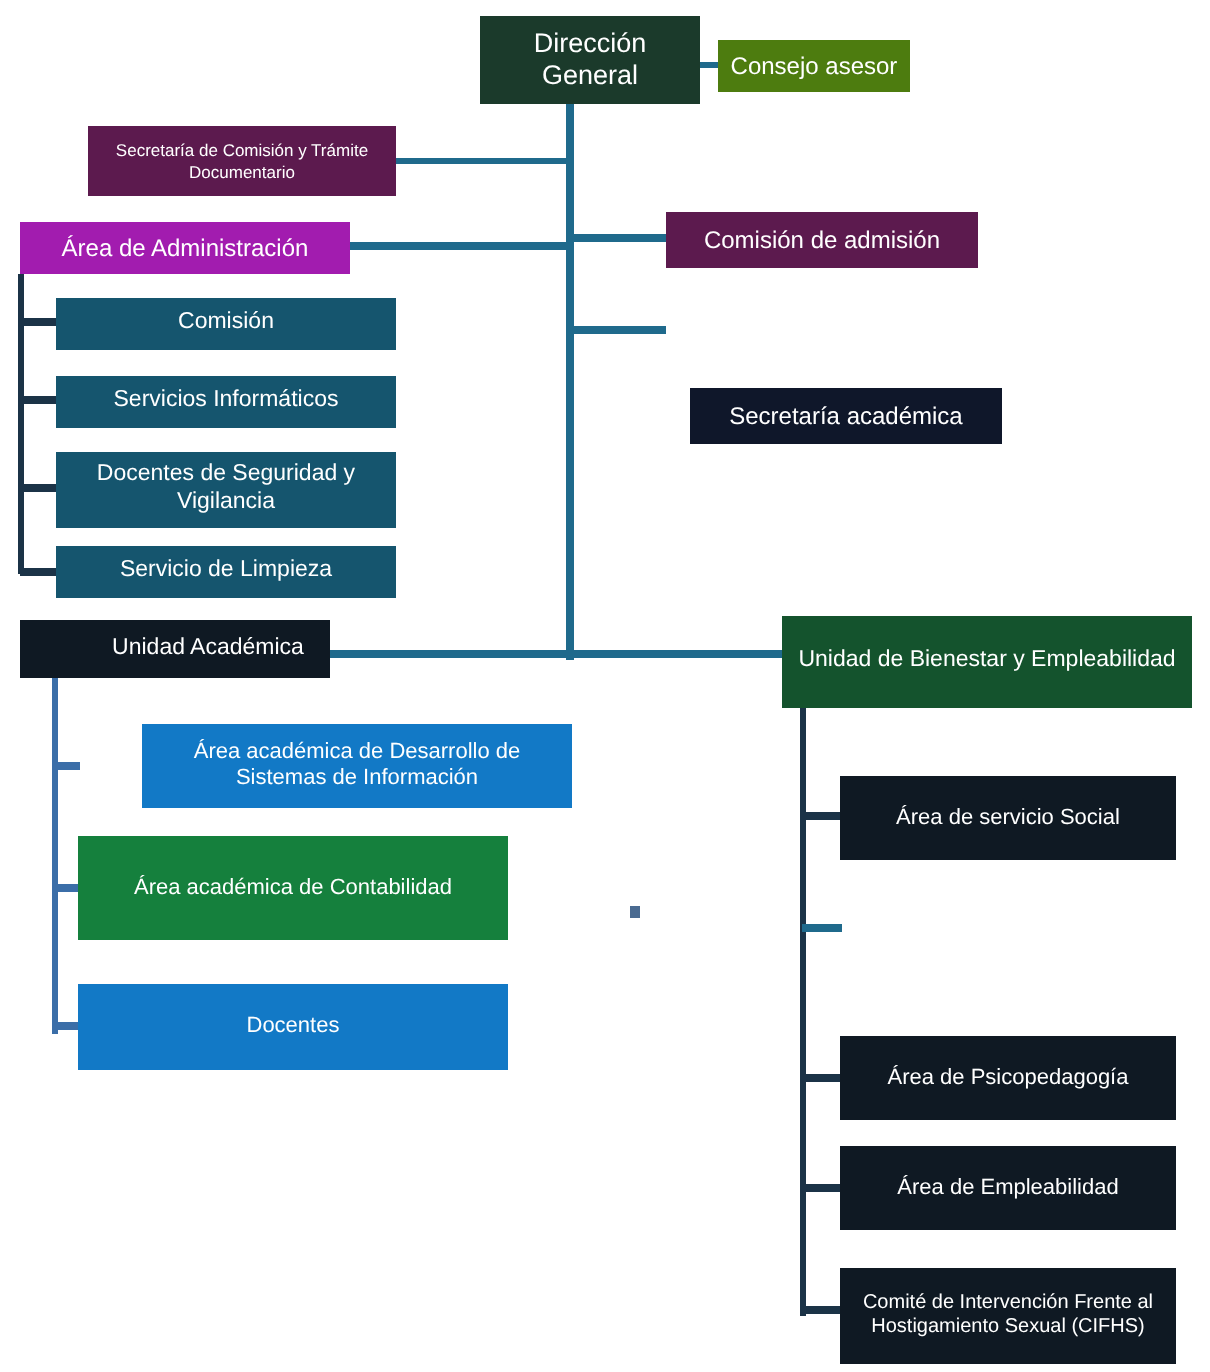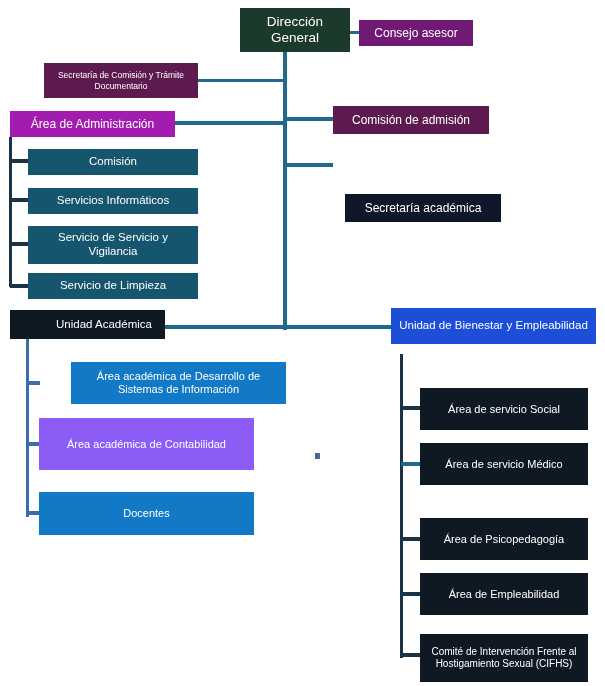--- a/index.html
+++ b/index.html
@@ -66,21 +66,21 @@
     <div class="conn" style="left: 399.5px; top: 354px; width: 3px; height: 304px; background: rgb(27, 51, 71);"></div>
     <div class="conn" style="left: 401px; top: 406px; width: 20px; height: 4px; background: rgb(27, 51, 71);"></div>
     <div class="conn" style="left: 401px; top: 462px; width: 20px; height: 4px; background: rgb(31, 106, 140);"></div>
     <div class="conn" style="left: 401px; top: 537px; width: 20px; height: 4px; background: rgb(27, 51, 71);"></div>
     <div class="conn" style="left: 401px; top: 592px; width: 20px; height: 4px; background: rgb(27, 51, 71);"></div>
     <div class="conn" style="left: 401px; top: 653px; width: 20px; height: 4px; background: rgb(27, 51, 71);"></div>
     <div class="dot-artifact" style="left: 315px; top: 453px; width: 5px; height: 6px; background: rgb(74, 107, 145);"></div>
     <div class="node" style="left: 240px; top: 8px; width: 110px; height: 44px; background: rgb(27, 58, 43); font-size: 13.5px;">
       <span>Dirección General</span>
     </div>
-    <div class="node" style="left: 359px; top: 20px; width: 114px; height: 26px; background: #701a75; font-size: 12px;">
+    <div class="node" style="left: 359px; top: 20px; width: 96px; height: 26px; background: #4d7c0f; font-size: 12px;">
       <span>Consejo asesor</span>
     </div>
     <div class="node" style="left: 44px; top: 63px; width: 154px; height: 35px; background: rgb(92, 26, 78); font-size: 8.5px;">
       <span>Secretaría de Comisión y Trámite Documentario</span>
     </div>
     <div class="node" style="left: 10px; top: 111px; width: 165px; height: 26px; background: #a21caf; font-size: 12px;">
       <span>Área de Administración</span>
     </div>
     <div class="node" style="left: 333px; top: 106px; width: 156px; height: 28px; background: rgb(92, 26, 78); font-size: 12px;">
       <span>Comisión de admisión</span>
@@ -88,45 +88,42 @@
     <div class="node" style="left: 345px; top: 152px; width: 156px; height: 28px; background: #0f172a; font-size: 12px; margin-top: 42px;">
       <span>Secretaría académica</span>
     </div>
     <div class="node" style="left: 28px; top: 149px; width: 170px; height: 26px; background: rgb(21, 85, 110); font-size: 11.5px;">
       <span>Comisión</span>
     </div>
     <div class="node" style="left: 28px; top: 188px; width: 170px; height: 26px; background: rgb(21, 85, 110); font-size: 11.5px;">
       <span>Servicios Informáticos</span>
     </div>
     <div class="node" style="left: 28px; top: 226px; width: 170px; height: 38px; background: rgb(21, 85, 110); font-size: 11.5px;">
-      <span>Servicio de Servicio y Vigilancia</span>
+      <span>Docentes de Seguridad y Vigilancia</span>
     </div>
     <div class="node" style="left: 28px; top: 273px; width: 170px; height: 26px; background: rgb(21, 85, 110); font-size: 11.5px;">
       <span>Servicio de Limpieza</span>
     </div>
     <div class="node" style="left: 10px; top: 310px; width: 155px; height: 29px; background: rgb(15, 25, 35); font-size: 11.5px; padding-left: 37px;">
       <span>Unidad Académica</span>
     </div>
-    <div class="node" style="left: 391px; top: 308px; width: 205px; height: 36px; background: #1d4ed8; font-size: 11.5px;">
+    <div class="node" style="left: 391px; top: 308px; width: 205px; height: 46px; background: #14532d; font-size: 11.5px;">
       <span>Unidad de Bienestar y Empleabilidad</span>
     </div>
     <div class="node" style="left: 39px; top: 362px; width: 215px; height: 42px; background: rgb(18, 121, 198); font-size: 11px; margin-left: 32px;">
       <span>Área académica de Desarrollo de Sistemas de Información</span>
     </div>
-    <div class="node" style="left: 39px; top: 418px; width: 215px; height: 52px; background: #8b5cf6; font-size: 11px;">
+    <div class="node" style="left: 39px; top: 418px; width: 215px; height: 52px; background: #15803d; font-size: 11px;">
       <span>Área académica de Contabilidad</span>
     </div>
     <div class="node" style="left: 39px; top: 492px; width: 215px; height: 43px; background: rgb(18, 121, 198); font-size: 11px;">
       <span>Docentes</span>
     </div>
     <div class="node" style="left: 420px; top: 388px; width: 168px; height: 42px; background: rgb(15, 25, 35); font-size: 11px; text-align: center;">
       <span>Área de servicio Social</span>
-    </div>
-    <div class="node" style="left: 420px; top: 443px; width: 168px; height: 42px; background: rgb(15, 25, 35); font-size: 11px;">
-      <span>Área de servicio Médico</span>
     </div>
     <div class="node" style="left: 420px; top: 518px; width: 168px; height: 42px; background: rgb(15, 25, 35); font-size: 11px;">
       <span>Área de Psicopedagogía</span>
     </div>
     <div class="node" style="left: 420px; top: 573px; width: 168px; height: 42px; background: rgb(15, 25, 35); font-size: 11px;">
       <span>Área de Empleabilidad</span>
     </div>
     <div class="node" style="left: 420px; top: 634px; width: 168px; height: 48px; background: rgb(15, 25, 35); font-size: 10px;">
       <span>Comité de Intervención Frente al Hostigamiento Sexual (CIFHS)</span>
     </div>

